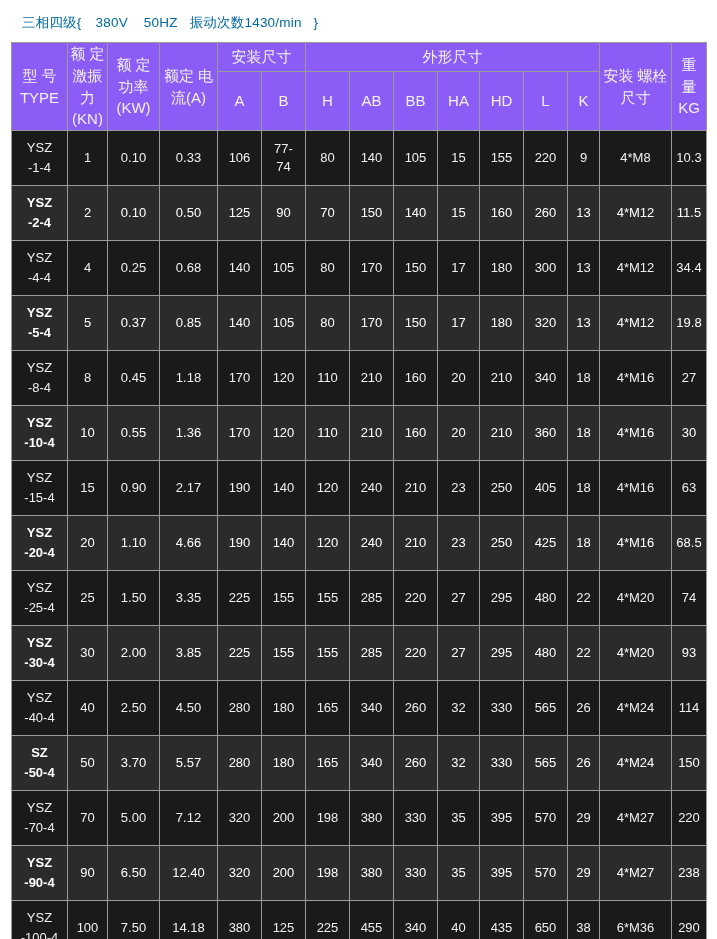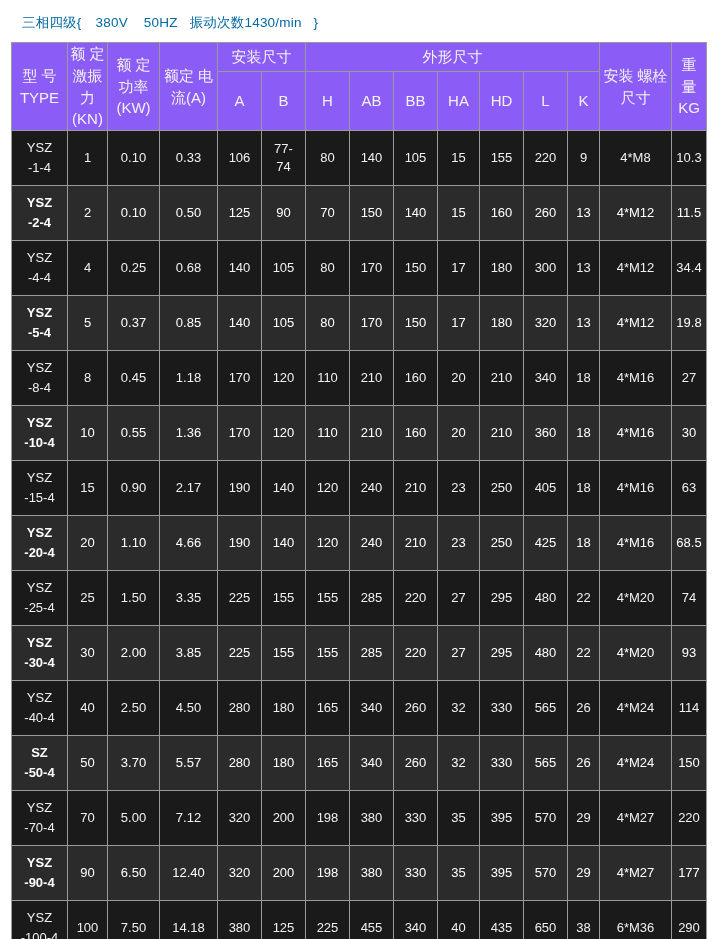--- a/index.html
+++ b/index.html
@@ -427,21 +427,21 @@
           <td>320</td>
           <td>200</td>
           <td>198</td>
           <td>380</td>
           <td>330</td>
           <td>35</td>
           <td>395</td>
           <td>570</td>
           <td>29</td>
           <td>4*M27</td>
-          <td>177</td>
+          <td>238</td>
         </tr>
         <tr class="odd">
           <td class="type-cell">
             <span class="l1">YSZ</span>
             <span class="l2">-100-4</span>
           </td>
           <td>100</td>
           <td>7.50</td>
           <td>14.18</td>
           <td>380</td>

